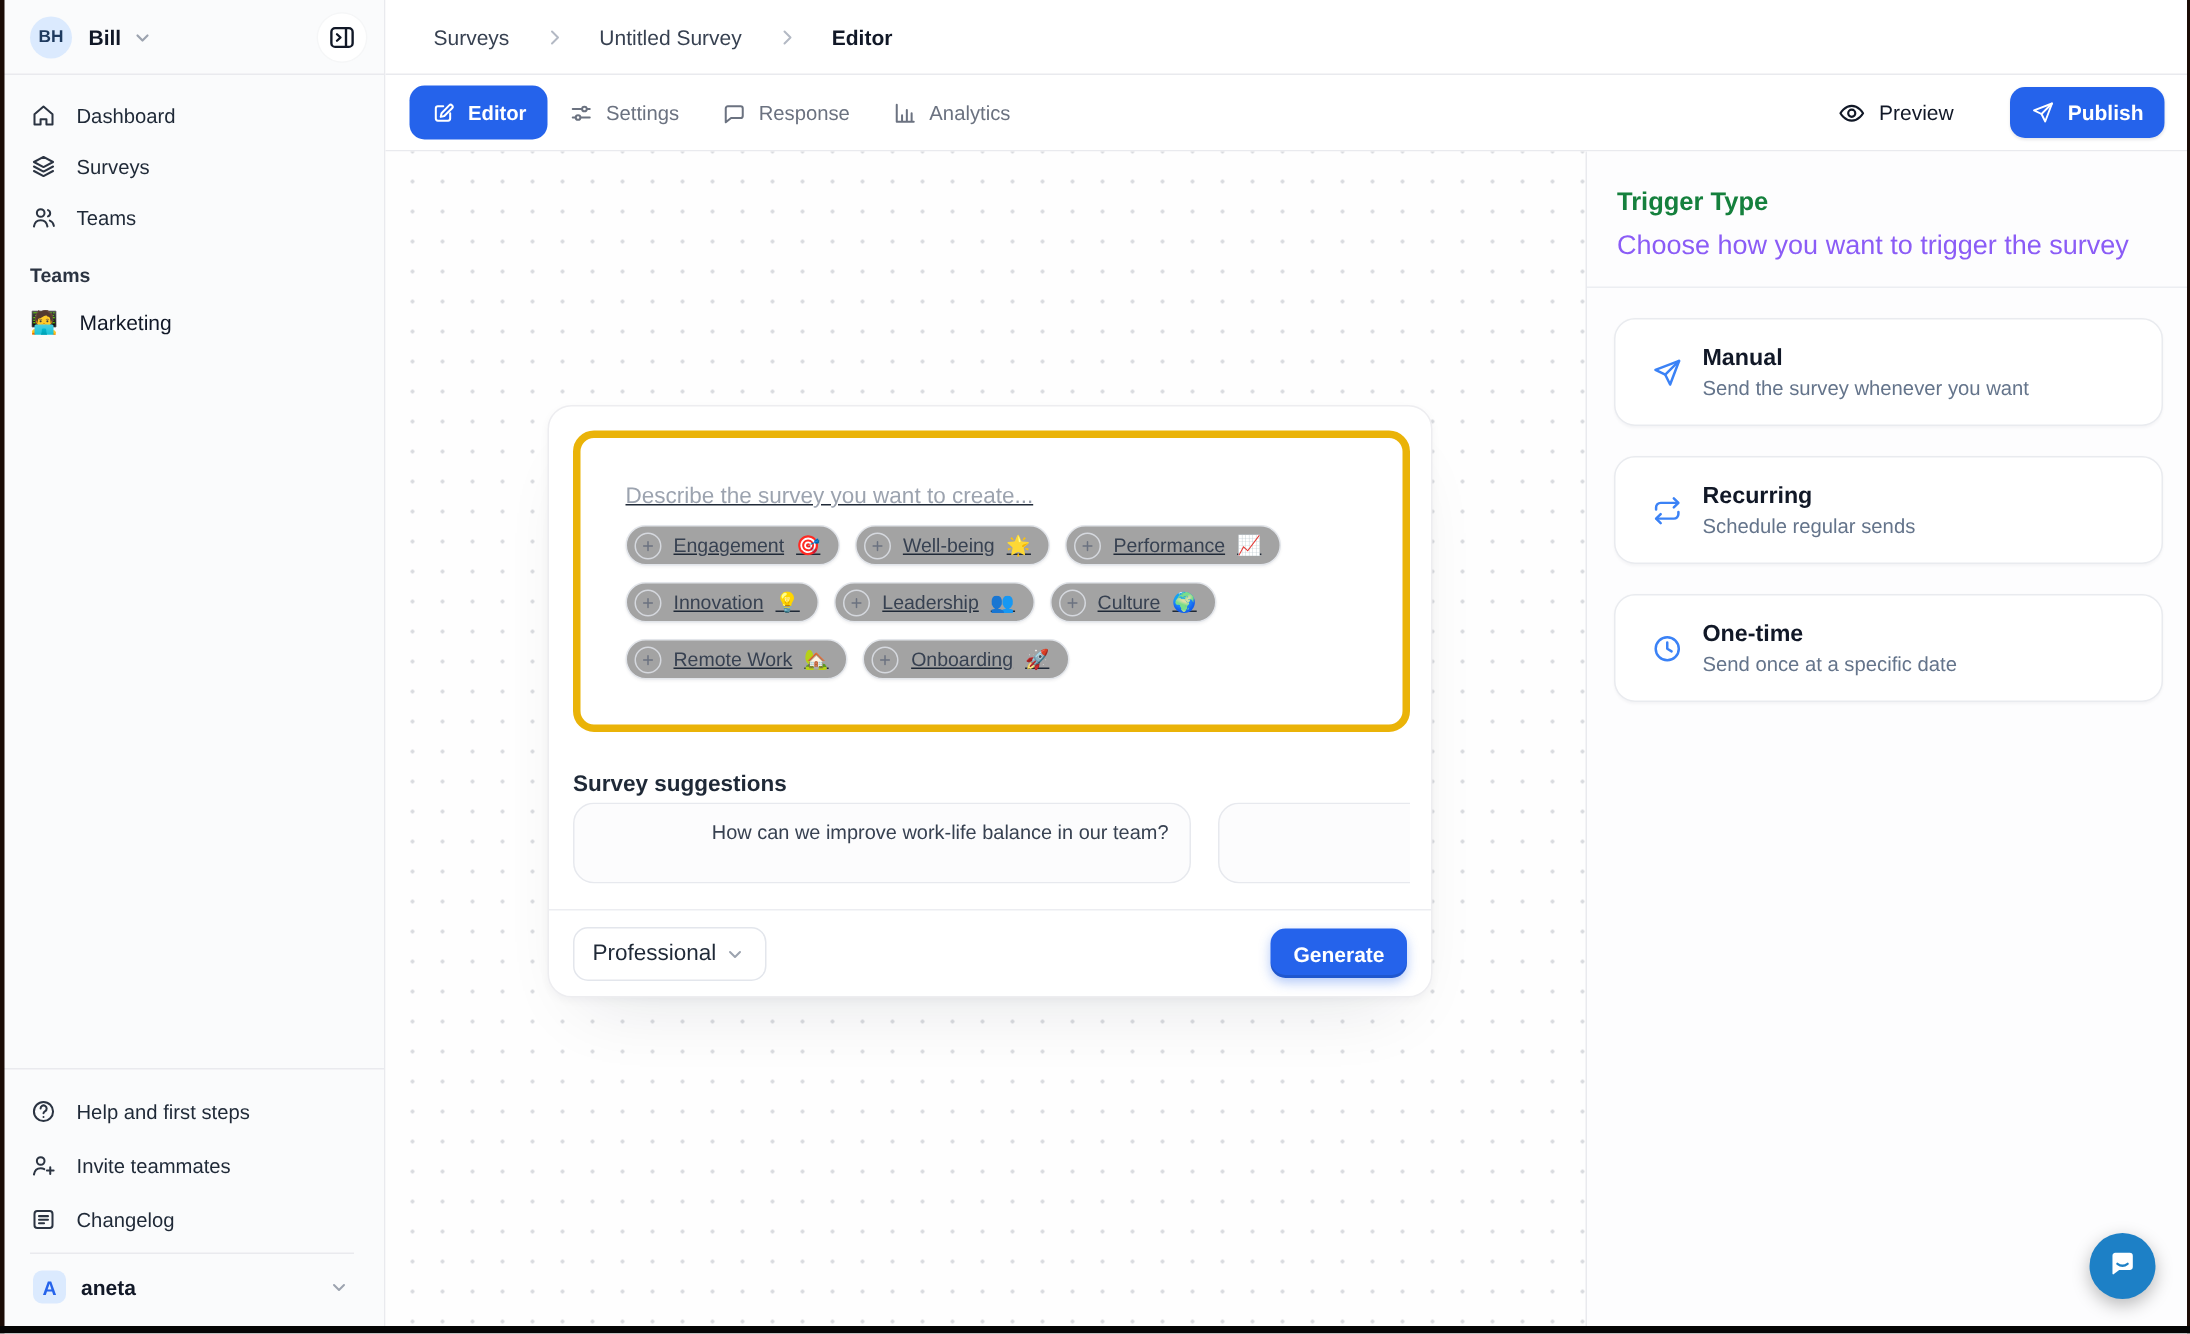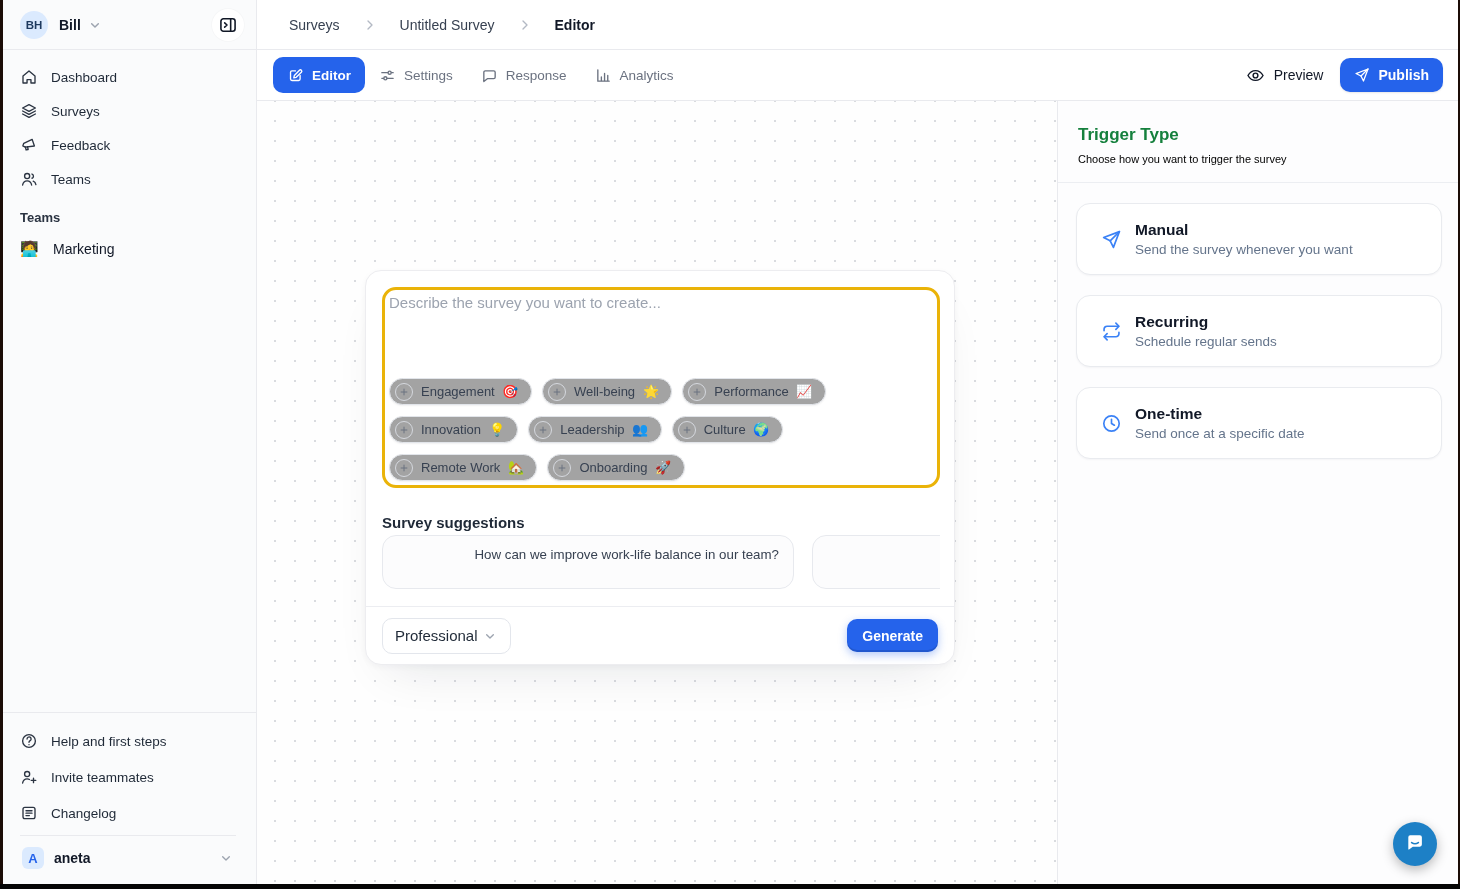--- a/index.html
+++ b/index.html
@@ -40,53 +40,53 @@
   
   .main-header { position:absolute; left:257px; top:0; width:1203px; height:50px; background:#fff; border-bottom:1px solid #e9eaee; display:flex; align-items:center; padding-left:32px; }
   .crumb { font-size:14px; color:#374151; cursor:pointer; }
   .crumb.current { font-weight:700; color:#111827; cursor:default; }
   .crumb-sep { color:#b3b9c4; margin:0 22px; display:flex; }
 
   .toolbar { position:absolute; left:257px; top:50px; width:1203px; height:51px; background:#fff; border-bottom:1px solid #e9eaee; display:flex; align-items:center; padding:0 17px 0 16px; }
   .tab-active { display:flex; align-items:center; gap:8px; height:36px; padding:0 14px; border-radius:10px; background:var(--accent); color:#fff; font-size:13.5px; font-weight:600; cursor:pointer; }
   .tab { display:flex; align-items:center; gap:8px; height:36px; padding:0 14px; color:#6b7280; font-size:13.5px; font-weight:500; cursor:pointer; }
   .tab .ic, .tab-active .ic { width:17px; height:17px; }
-  .toolbar-right { margin-left:auto; display:flex; align-items:center; gap:17px; }
+  .toolbar-right { margin-left:auto; display:flex; align-items:center; gap:38px; }
   .preview-btn { display:flex; align-items:center; gap:9px; color:#111827; font-size:14px; font-weight:500; cursor:pointer; }
   .preview-btn .ic { width:19px; height:19px; }
   .publish-btn { display:flex; align-items:center; gap:8px; height:34px; padding:0 14px; border-radius:10px; background:var(--accent); color:#fff; font-size:14px; font-weight:600; cursor:pointer; box-shadow:0 1px 2px rgba(16,24,40,.1); }
   .publish-btn .ic { width:16px; height:16px; }
 
   
   .canvas { position:absolute; left:257px; top:101px; width:800px; height:783px; background-color:#fefefe;
     background-image:radial-gradient(#d9dbdf 1.1px, transparent 1.2px); background-size:20px 20px; background-position:8px 10px; overflow:hidden; }
 
   .composer { position:absolute; left:108px; top:169px; width:590px; height:395px; background:#fff; border:1px solid #ededf0; border-radius:16px; box-shadow:0 24px 48px -24px rgba(16,24,40,.12), 0 2px 6px rgba(16,24,40,.04); }
-  .composer-input { position:absolute; left:16px; top:16px; width:558px; height:201px; border:3px solid #eab308; border-radius:14px; background:#fff; padding:4px; display:flex; flex-direction:column; cursor:text; }
+  .composer-input { position:absolute; left:16px; top:16px; width:558px; height:201px; border:5px solid #eab308; border-radius:14px; background:#fff; padding:30px; display:flex; flex-direction:column; cursor:text;text-decoration:underline; }
   .placeholder { font-size:15px; color:#9ca3af; }
   .chips { margin-top:auto; display:flex; flex-wrap:wrap; gap:11px 10px; }
   .chip { display:inline-flex; align-items:center; height:27px; padding:0 12px 0 5px; gap:8px; background:#a3a3a3; border:1px solid #e2e5ea; border-radius:999px; font-size:13px; color:#374151; box-shadow:0 1px 2px rgba(16,24,40,.06); cursor:pointer; }
   .chip .plus { width:18px; height:18px; border-radius:50%; border:1px solid #d5d8de; color:#6b7280; display:flex; align-items:center; justify-content:center; }
   .chip .plus svg { width:10px; height:10px; }
   .chip .emoji { font-size:13px; }
 
   .sugg-title { position:absolute; left:16px; top:243px; font-size:15px; font-weight:600; color:#1f2937; }
   .sugg-row { position:absolute; left:16px; top:264px; width:558px; height:54px; display:flex; gap:18px; overflow:hidden; }
   .sugg-card { flex:0 0 412px; width:412px; height:54px; border:1px solid #e7e9ee; border-radius:14px; background:#fcfcfd; padding:11px 14px; font-size:13.3px; color:#374151; cursor:pointer;text-align:right; }
 
   .composer-footer { position:absolute; left:0; right:0; bottom:0; height:58px; border-top:1px solid #ecedf1; display:flex; align-items:center; justify-content:space-between; padding:0 16px; }
   .tone-select { display:flex; align-items:center; justify-content:space-between; width:129px; height:36px; border:1px solid #e3e6ec; border-radius:10px; background:#fff; padding:0 12px; font-size:15px; color:#1f2937; cursor:pointer; }
   .tone-select .chev { color:#9ca3af; }
   .generate-btn { height:33px; padding:0 15px; border-radius:10px; background:var(--accent); color:#fff; font-size:14px; font-weight:600; display:flex; align-items:center; cursor:pointer; box-shadow:0 3px 8px rgba(37,99,235,.35), inset 0 -2px 0 rgba(0,0,0,.12); }
 
   
   .trigger-panel { position:absolute; left:1057px; top:101px; width:403px; height:783px; background:#fdfdfe; border-left:1px solid #e9eaee; }
   .tp-header { padding:24px 20px 17px 20px; border-bottom:1px solid #eceef2; }
   .tp-title { font-size:17px; font-weight:700; color:#15803d; }
-  .tp-sub { font-size:11px; color:#000000; margin-top:8px; }
+  .tp-sub { font-size:18px; color:#8b5cf6; margin-top:8px; }
   .tp-options { padding:20px 18px; display:flex; flex-direction:column; gap:20px; }
   .tp-card { height:72px; border:1px solid #e9ebef; border-radius:14px; background:#fff; box-shadow:0 1px 2px rgba(16,24,40,.04); display:flex; align-items:center; padding:0 16px 0 24px; cursor:pointer; }
   .tp-card .ic { width:21px; height:21px; color:#3b82f6; flex:0 0 21px; }
   .tp-text { margin-left:13px; }
   .tp-opt-title { font-size:15.5px; font-weight:700; color:#111827; }
   .tp-opt-desc { font-size:13.5px; color:#64748b; margin-top:3px; }
 
   
   .chat-launcher { position:absolute; left:1393px; top:822px; width:44px; height:44px; border-radius:50%; background:#1d80c6; display:flex; align-items:center; justify-content:center; cursor:pointer; box-shadow:0 4px 12px rgba(0,0,0,.28); z-index:50; }
   .chat-launcher svg { width:22px; height:22px; }
@@ -135,29 +135,20 @@
               <path d="M12 3.5L3.5 8 12 12.5 20.5 8z"></path>
               <path d="M3.5 12L12 16.5 20.5 12"></path>
               <path d="M3.5 16L12 20.5 20.5 16"></path>
             </svg>
         </span>
         <span>Surveys</span>
       </div>
       <div class="sb-item">
         <span class="ic">
           <svg viewBox="0 0 24 24" fill="none" stroke="currentColor" stroke-width="1.8" stroke-linecap="round" stroke-linejoin="round">
-              <path d="M3.8 13.2l1.2-3.5 11.2-5.2 3 8.8-12.2 1.6z"></path>
-              <path d="M7.2 14.6l.9 4 2.8-.6-.9-3.7"></path>
-            </svg>
-        </span>
-        <span>Feedback</span>
-      </div>
-      <div class="sb-item">
-        <span class="ic">
-          <svg viewBox="0 0 24 24" fill="none" stroke="currentColor" stroke-width="1.8" stroke-linecap="round" stroke-linejoin="round">
               <circle cx="9.5" cy="8" r="3.4"></circle>
               <path d="M3.5 20c.6-3.6 3.1-5.6 6-5.6s5.4 2 6 5.6"></path>
               <path d="M16 5.4a3 3 0 0 1 0 5.6"></path>
               <path d="M17.6 14.8c2 .7 3.2 2.3 3.6 4.7"></path>
             </svg>
         </span>
         <span>Teams</span>
       </div>
     </div>
 

